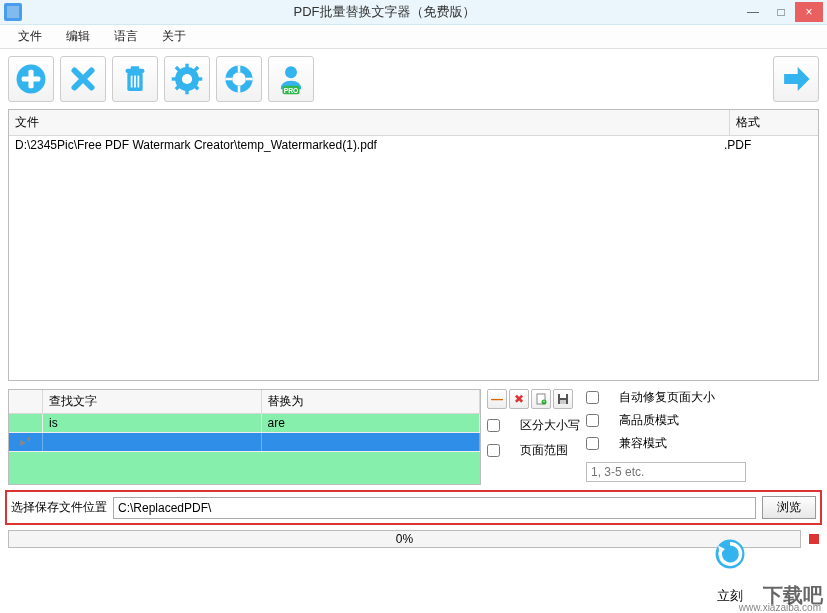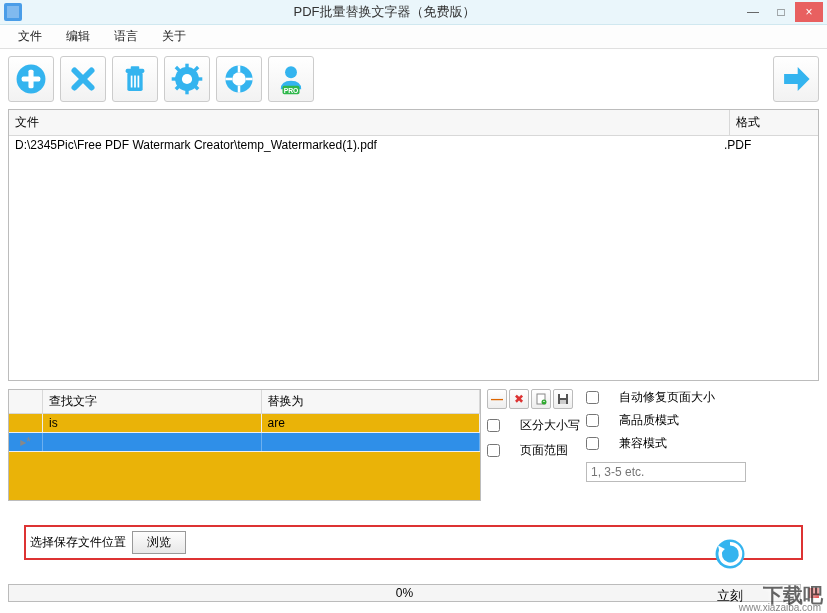--- a/index.html
+++ b/index.html
@@ -24,21 +24,21 @@
 .file-header { display: flex; border-bottom: 1px solid #d8d8d8; background: #f7f7f7; font-size: 12px; }
 .file-header .col { padding: 4px 6px; border-right: 1px solid #d8d8d8; }
 .file-header .col-file { flex: 1; }
 .file-header .col-fmt { width: 88px; border-right: none; }
 .file-row { display: flex; padding: 2px 6px; }
 .file-row .cell-file { flex: 1; }
 .file-row .cell-fmt { width: 88px; }
 
 .bottom { display: flex; margin: 8px 8px 0 8px; gap: 6px; }
 
-.replace-panel { flex: 1; border: 1px solid #bcbcbc; height: 112px; background: #eab308; display: flex; flex-direction: column; }
+.replace-panel { flex: 1; border: 1px solid #bcbcbc; height: 96px; background: #86efac; display: flex; flex-direction: column; }
 .replace-header { display: flex; background: #f7f7f7; border-bottom: 1px solid #d8d8d8; }
 .replace-header .rh { padding: 3px 6px; border-right: 1px solid #d8d8d8; }
 .rh-grip { width: 34px; }
 .rh-find { flex: 1; }
 .rh-replace { flex: 1; border-right: none; }
 .replace-row { display: flex; border-bottom: 1px solid #eee; }
 .replace-row .rc { padding: 2px 6px; border-right: 1px solid #eee; }
 .rc-grip { width: 34px; text-align: center; color: #888; }
 .rc-find { flex: 1; }
 .rc-replace { flex: 1; border-right: none; }
@@ -47,21 +47,21 @@
 
 .opts { width: 332px; display: flex; gap: 6px; }
 .mini-tools { display: flex; gap: 2px; }
 .mbtn { width: 20px; height: 20px; border: 1px solid #bbb; background: linear-gradient(#fff,#eee); display: flex; align-items: center; justify-content: center; font-size: 12px; cursor: pointer; border-radius: 2px; }
 .checks-col { display: flex; flex-direction: column; gap: 6px; font-size: 12px; }
 .check { display: flex; align-items: center; gap: 20px; }
 .check input { width: 13px; height: 13px; }
 .page-range-row { display: flex; align-items: center; gap: 6px; margin-top: 4px; }
 .page-range-row input[type=text] { border: 1px solid #bbb; padding: 2px 4px; width: 160px; font-size: 12px; color: #ef4444; }
 
-.save-row-wrap { margin: 24px; border: 2px solid #d33; padding: 4px; display: flex; align-items: center; gap: 6px; }
+.save-row-wrap { margin: 5px; border: 2px solid #d33; padding: 4px; display: flex; align-items: center; gap: 6px; }
 .save-row-wrap label { font-size: 12px; white-space: nowrap; }
 .save-row-wrap input[type=text] { flex: 1; border: 1px solid #aaa; padding: 3px 4px; font-size: 12px; }
 .browse-btn { border: 1px solid #999; background: linear-gradient(#fdfdfd,#e8e8e8); padding: 2px 14px; cursor: pointer; font-size: 12px; }
 
 .progress-row { margin: 4px 8px 0 8px; display: flex; align-items: center; gap: 8px; }
 .progress-bar { flex: 1; height: 18px; border: 1px solid #bbb; position: relative; background: #f5f5f5; }
 .progress-bar .pct { position: absolute; inset: 0; display: flex; align-items: center; justify-content: center; font-size: 12px; }
 .mark { width: 10px; height: 10px; background: #d33; }
 
 .action-area { position: absolute; right: 8px; bottom: 8px; width: 178px; height: 68px; display: flex; flex-direction: column; align-items: center; justify-content: center; gap: 16px; }
@@ -234,20 +234,21 @@
         </label>
       <div class="page-range-row">
         <input type="text" placeholder="1, 3-5 etc." style="">
       </div>
     </div>
   </div>
 </div>
 
 <div class="save-row-wrap">
   <label>选择保存文件位置</label>
+  <input type="text" value="C:\ReplacedPDF\" style="">
   <button class="browse-btn">浏览</button>
 </div>
 
 <div class="progress-row">
   <div class="progress-bar">
     <div class="pct">0%</div>
   </div>
   <div class="mark"></div>
 </div>
 

